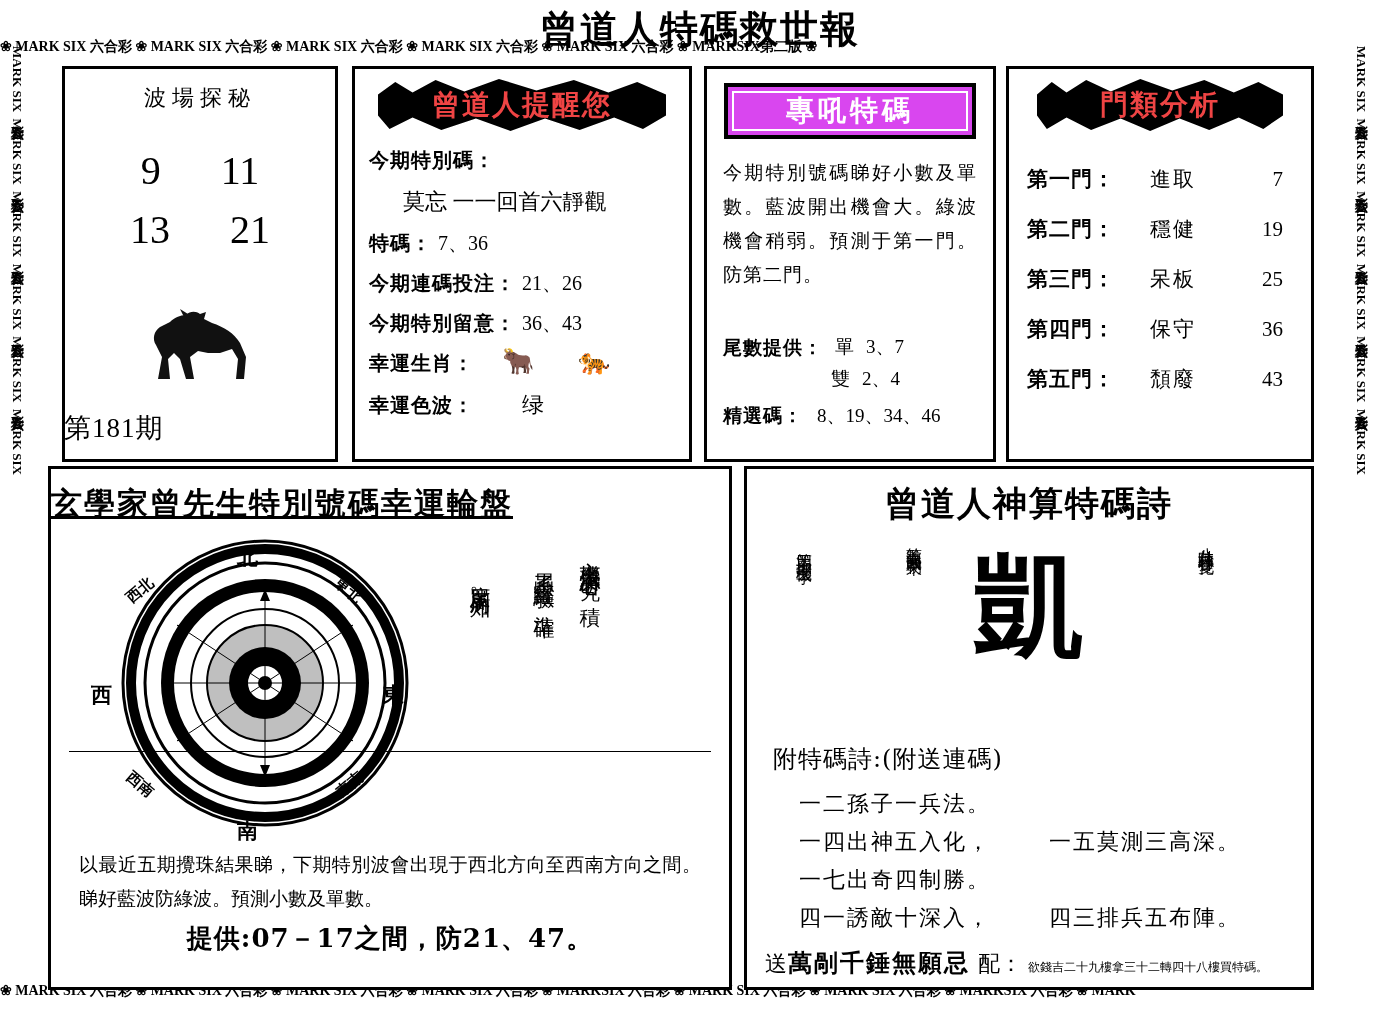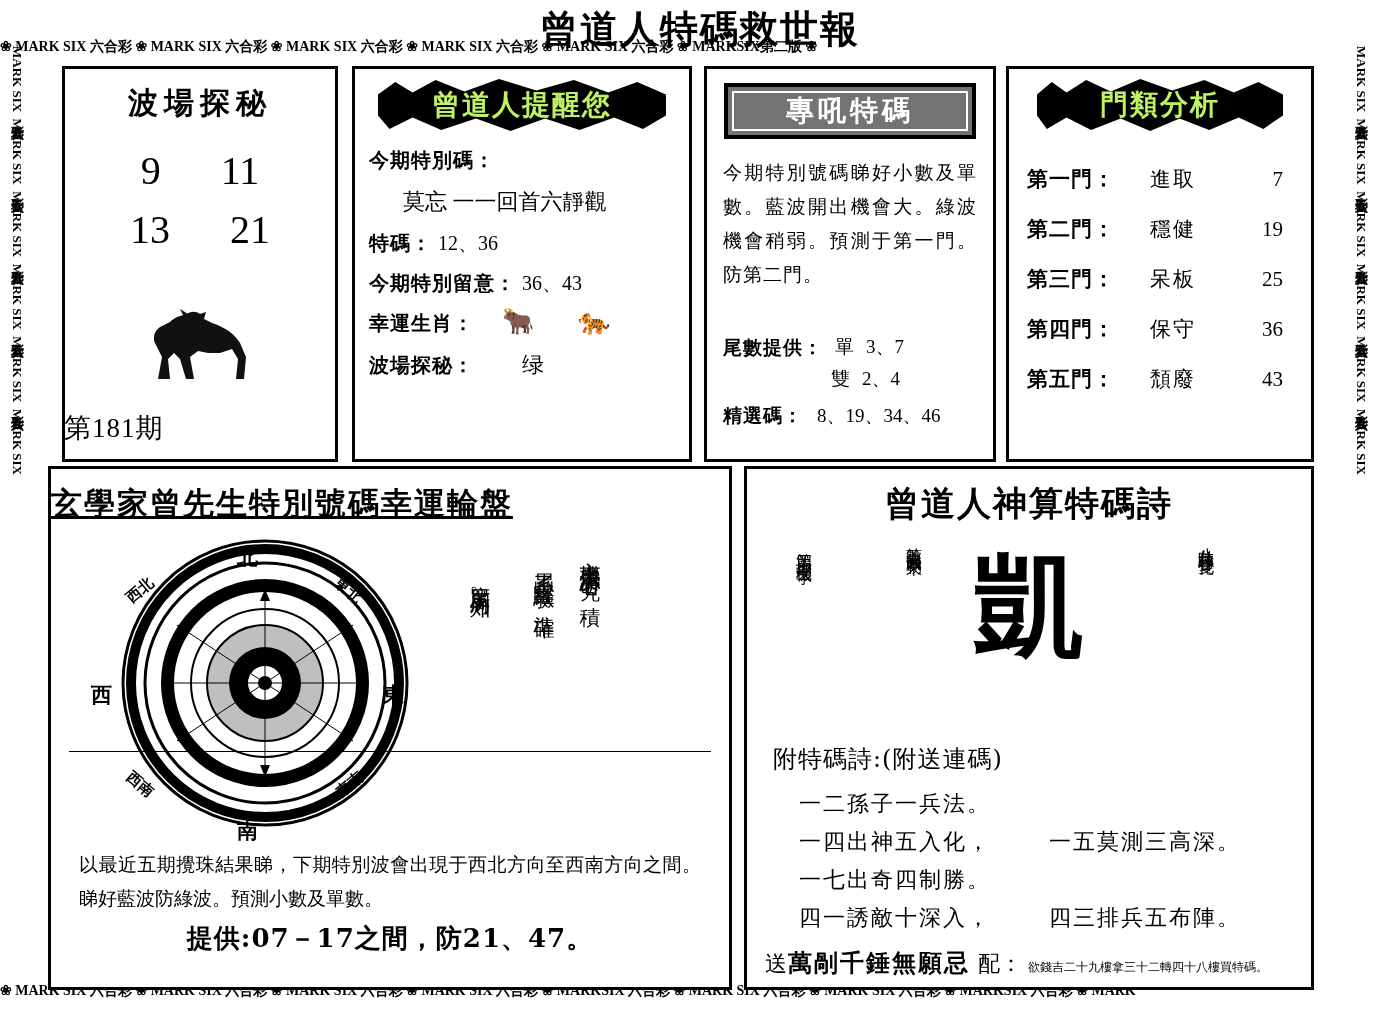--- a/index.html
+++ b/index.html
@@ -46,48 +46,48 @@
     letter-spacing:2px;
     line-height:46px;
     color:#000;
   }
 
   
   .box{position:absolute;border:3px solid #000;background:#fff;}
 
   
   #p1{left:62px;top:66px;width:270px;height:390px;}
-  #p1 .title{position:absolute;left:0;top:14px;width:100%;text-align:center;font-size:30px;font-weight:bold;letter-spacing:6px;}
+  #p1 .title{position:absolute;left:0;top:14px;width:100%;text-align:center;font-size:22px;font-weight:normal;letter-spacing:6px;}
   #p1 .nums{position:absolute;left:0;top:78px;width:100%;}
   #p1 .numrow{display:flex;justify-content:center;gap:60px;font-size:40px;font-family:"Liberation Serif",serif;margin-bottom:12px;}
   #p1 .horse{position:absolute;left:0;top:240px;width:100%;text-align:center;font-size:60px;line-height:60px;}
   .issue{position:absolute;left:64px;top:410px;font-size:27px;font-family:"Liberation Serif",serif;letter-spacing:1px;}
 
   
   #p2{left:352px;top:66px;width:334px;height:390px;}
   .banner{
     position:relative;margin:10px auto 0 auto;width:288px;height:52px;
-    background:#000;color:#bef264;display:flex;align-items:center;justify-content:center;
+    background:#000;color:#ef4444;display:flex;align-items:center;justify-content:center;
     font-size:28px;font-weight:bold;letter-spacing:2px;
     clip-path:polygon(0% 30%,6% 6%,12% 26%,20% 2%,30% 24%,42% 0%,55% 22%,68% 2%,80% 26%,90% 6%,100% 30%,100% 70%,92% 96%,82% 74%,70% 98%,58% 76%,46% 100%,34% 76%,22% 98%,12% 74%,4% 96%,0% 70%);
   }
   #p2 .lines{position:absolute;left:14px;top:78px;width:306px;}
   .l{display:flex;align-items:baseline;margin-bottom:13px;font-size:20px;}
   .lbl{font-weight:bold;letter-spacing:1px;}
   .val{font-family:"Liberation Serif",serif;margin-left:6px;}
   .big{font-size:22px;}
   .indent{margin-left:34px;}
   .zodiac{font-size:26px;line-height:22px;letter-spacing:18px;margin-left:28px;}
   .green{font-size:22px;margin-left:48px;}
 
   
   #p3{left:704px;top:66px;width:286px;height:390px;}
   .blackbox{
     position:relative;margin:14px auto 0 auto;width:244px;height:48px;
-    background:#737373;color:#fff;border:4px solid #000;
+    background:#d946ef;color:#fff;border:4px solid #000;
     display:flex;align-items:center;justify-content:center;
     font-size:28px;font-weight:bold;letter-spacing:4px;
   }
   .blackbox .inner{
     position:absolute;left:4px;top:4px;right:4px;bottom:4px;border:2px solid #fff;
     display:flex;align-items:center;justify-content:center;
   }
   #p3 .para{position:absolute;left:16px;top:86px;width:254px;font-size:19px;line-height:34px;letter-spacing:1px;text-align:justify;}
   #p3 .tail{position:absolute;left:16px;top:262px;width:254px;font-size:19px;line-height:32px;}
   #p3 .tailrow{display:flex;}
@@ -170,32 +170,36 @@
     <div class="banner">曾道人提醒您</div>
     <div class="lines">
       <div class="l">
           <span class="lbl">今期特別碼：</span>
         </div>
       <div class="l">
           <span class="val big indent">莫忘 一一回首六靜觀</span>
         </div>
       <div class="l">
         <span class="lbl">特碼：</span>
-        <span class="val">12、36</span>
+        <span class="val">7、36</span>
+      </div>
+      <div class="l">
+        <span class="lbl">今期連碼投注：</span>
+        <span class="val">21、26</span>
       </div>
       <div class="l">
         <span class="lbl">今期特別留意：</span>
         <span class="val">36、43</span>
       </div>
       <div class="l">
         <span class="lbl">幸運生肖：</span>
         <span class="zodiac">🐂 🐅</span>
       </div>
       <div class="l">
-        <span class="lbl">波場探秘：</span>
+        <span class="lbl">幸運色波：</span>
         <span class="green">绿</span>
       </div>
     </div>
   </div>
 
   <div class="box" id="p3">
     <div class="blackbox">
       <span class="inner">專吼特碼</span>
     </div>
     <div class="para">今期特別號碼睇好小數及單數。藍波開出機會大。綠波機會稍弱。預測于第一門。防第二門。</div>

